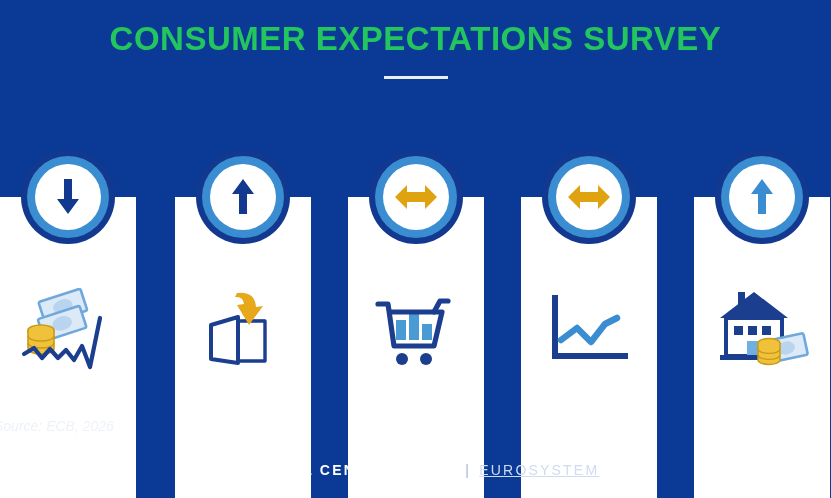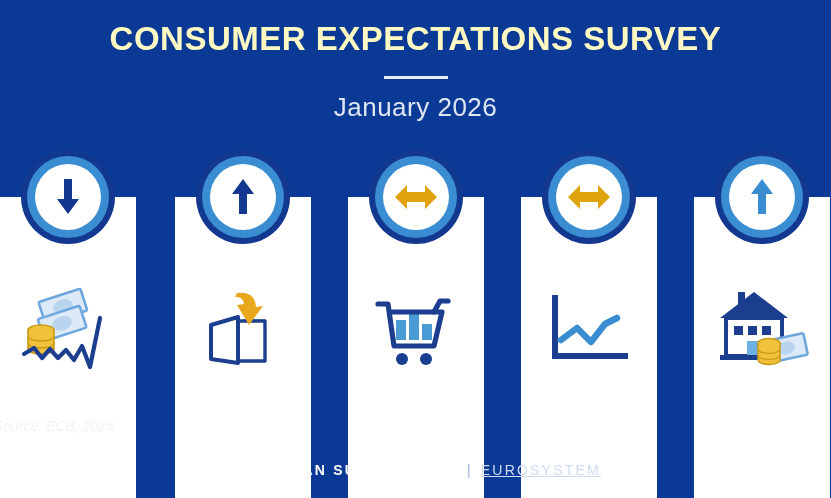--- a/index.html
+++ b/index.html
@@ -9,21 +9,21 @@
     font-family:"Liberation Sans", sans-serif;
     overflow:hidden;
     position:relative;
   }
 
   
   .header { position:absolute; left:0; top:0; width:831px; height:150px; }
   .title {
     position:absolute; left:0; top:20px; width:831px;
     text-align:center;
-    font-size:33px; font-weight:bold; color:#fef9c3;
+    font-size:33px; font-weight:bold; color:#22c55e;
     letter-spacing:0.5px;
   }
   .divider {
     position:absolute; left:50%; top:76px; transform:translateX(-50%);
     width:64px; height:3px; background:#e9edf5;
   }
   .subtitle {
     position:absolute; left:0; top:92px; width:831px;
     text-align:center;
     font-size:26px; font-weight:400; color:#dfe6f2;
@@ -92,21 +92,20 @@
   .footer .ecb { color:#ffffff; font-weight:bold; }
   .footer .sep { color:#9fb6dd; font-weight:400; padding:0 2px; }
   .footer .eurosystem { color:#cfdcf0; font-weight:400;text-decoration:underline; }
 </style>
 </head>
 <body>
 
 <div class="header">
   <div class="title">CONSUMER EXPECTATIONS SURVEY</div>
   <div class="divider"></div>
-  <div class="subtitle">January  2026</div>
 </div>
 
 <div class="cards">
 
   <div class="card c1">
     <div class="notch"></div>
     <div class="badge">
       <div class="ring2">
         <div class="inner">
           <span>
@@ -259,16 +258,16 @@
       </span>
     </div>
 
   </div>
 
 </div>
 
 <div class="source">Source: ECB, 2026</div>
 
 <div class="footer">
-  <span class="ecb">EUROPEAN SURVEY BANK</span>
+  <span class="ecb">CENTRAL CENTRAL BANK</span>
   <span class="sep">|</span>
   <span class="eurosystem">EUROSYSTEM</span>
 </div>
 
 </body></html>

